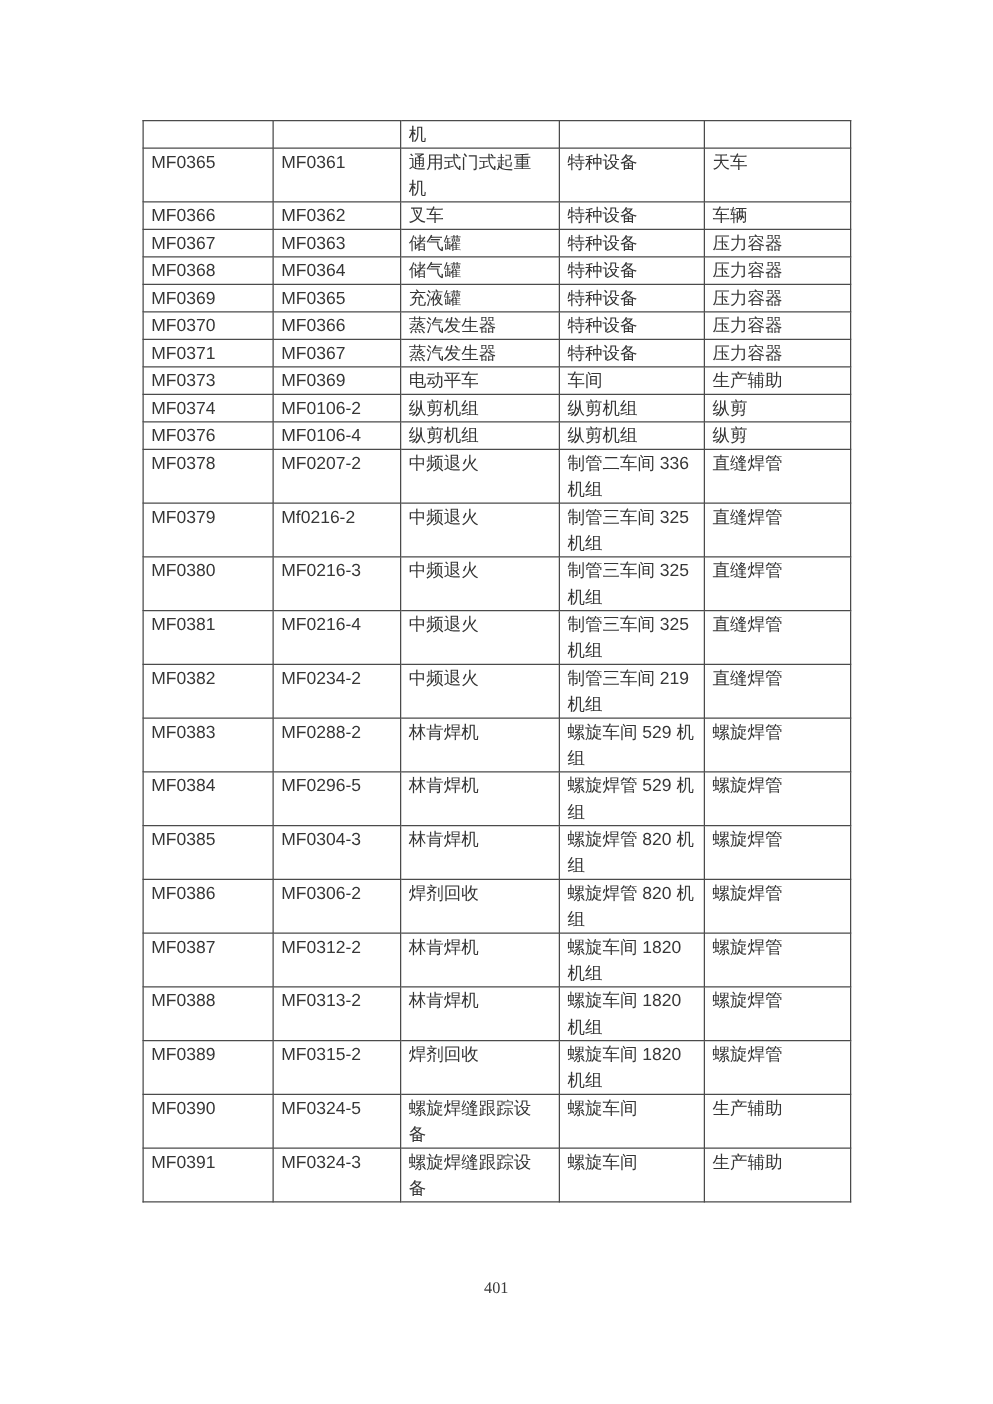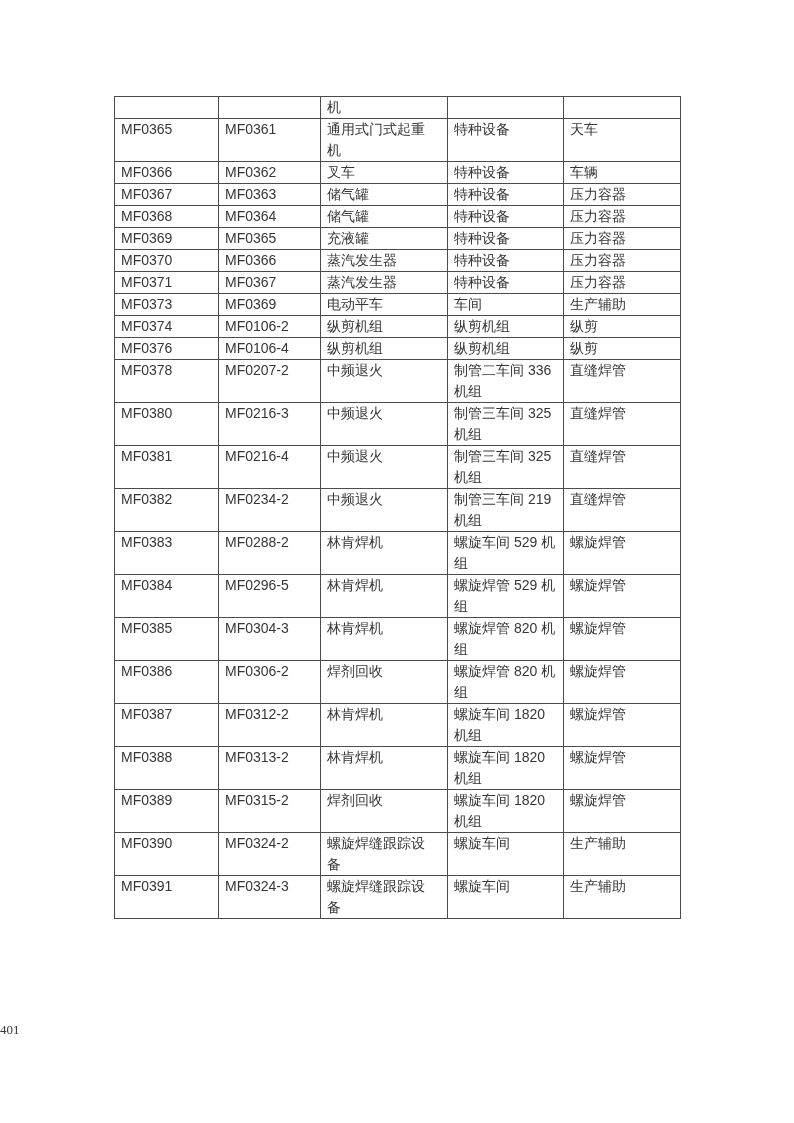--- a/index.html
+++ b/index.html
@@ -31,21 +31,21 @@
     padding: 0 2px 0 6px;
     vertical-align: top;
     white-space: pre-wrap;
     overflow: hidden;
   }
   .page-number {
     position: absolute;
     top: 1022px;
     left: 0;
     width: 794px;
-    text-align: left;
+    text-align: center;
     font-family: "Liberation Serif", "DejaVu Serif", serif;
     font-size: 13px;
     color: #3a3a3a;
   }
 </style>
 </head>
 <body>
 
 <div class="page">
 
@@ -138,20 +138,28 @@
         </tr>
         <tr>
           <td>MF0378</td>
           <td>MF0207-2</td>
           <td>中频退火</td>
           <td>制管二车间 336
 机组</td>
           <td>直缝焊管</td>
         </tr>
         <tr>
+          <td>MF0379</td>
+          <td>Mf0216-2</td>
+          <td>中频退火</td>
+          <td>制管三车间 325
+机组</td>
+          <td>直缝焊管</td>
+        </tr>
+        <tr>
           <td>MF0380</td>
           <td>MF0216-3</td>
           <td>中频退火</td>
           <td>制管三车间 325
 机组</td>
           <td>直缝焊管</td>
         </tr>
         <tr>
           <td>MF0381</td>
           <td>MF0216-4</td>
@@ -219,21 +227,21 @@
         <tr>
           <td>MF0389</td>
           <td>MF0315-2</td>
           <td>焊剂回收</td>
           <td>螺旋车间 1820
 机组</td>
           <td>螺旋焊管</td>
         </tr>
         <tr>
           <td>MF0390</td>
-          <td>MF0324-2</td>
+          <td>MF0324-5</td>
           <td>螺旋焊缝跟踪设
 备</td>
           <td>螺旋车间</td>
           <td>生产辅助</td>
         </tr>
         <tr>
           <td>MF0391</td>
           <td>MF0324-3</td>
           <td>螺旋焊缝跟踪设
 备</td>

